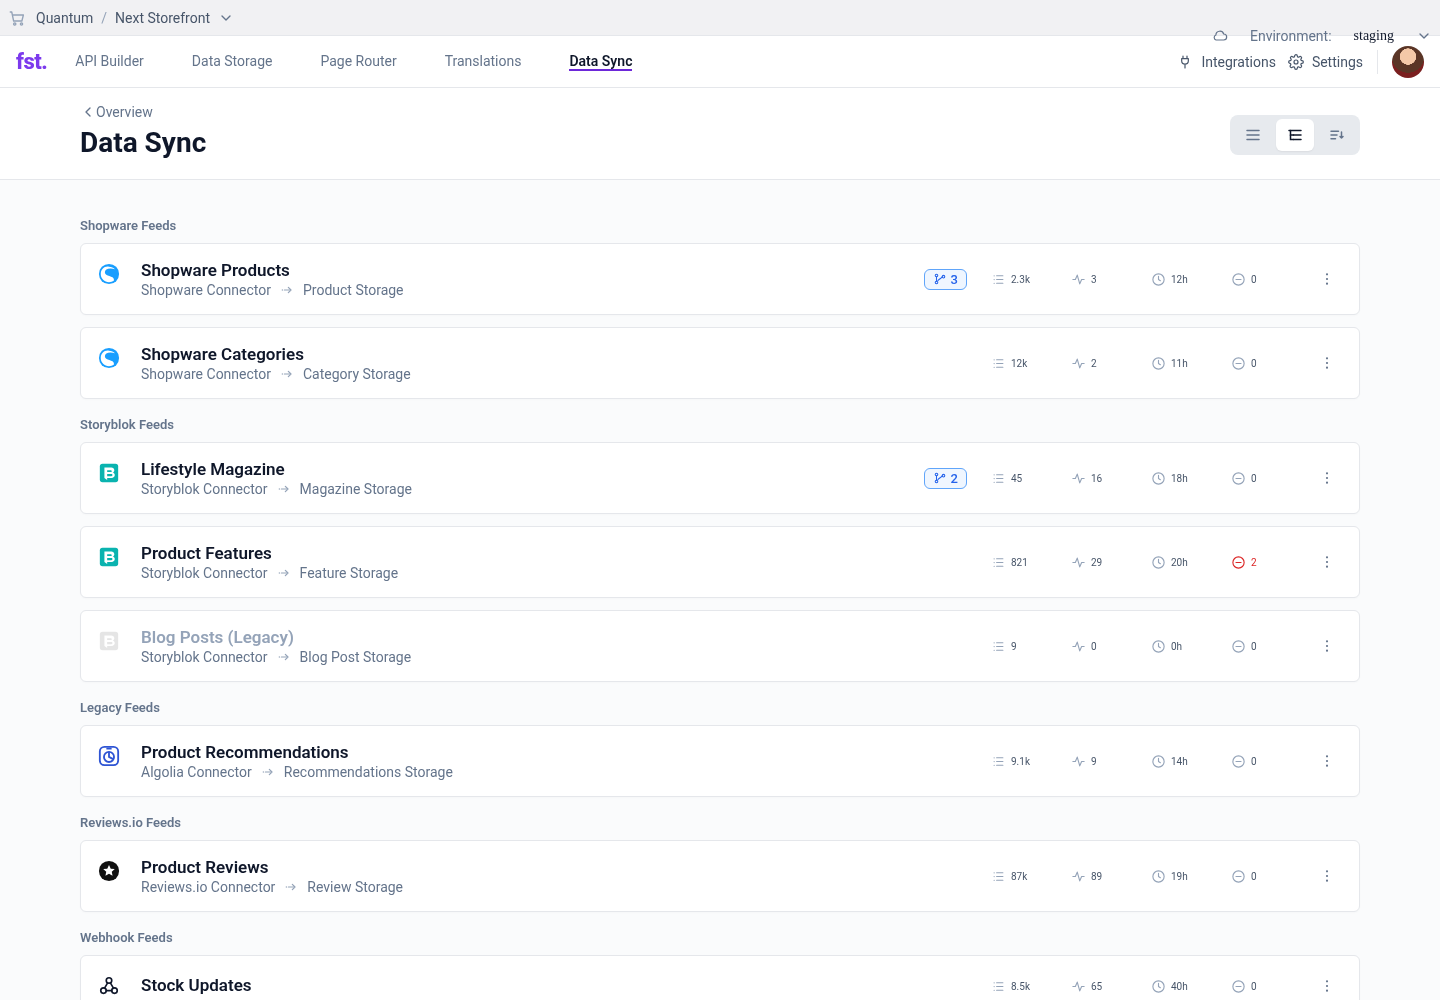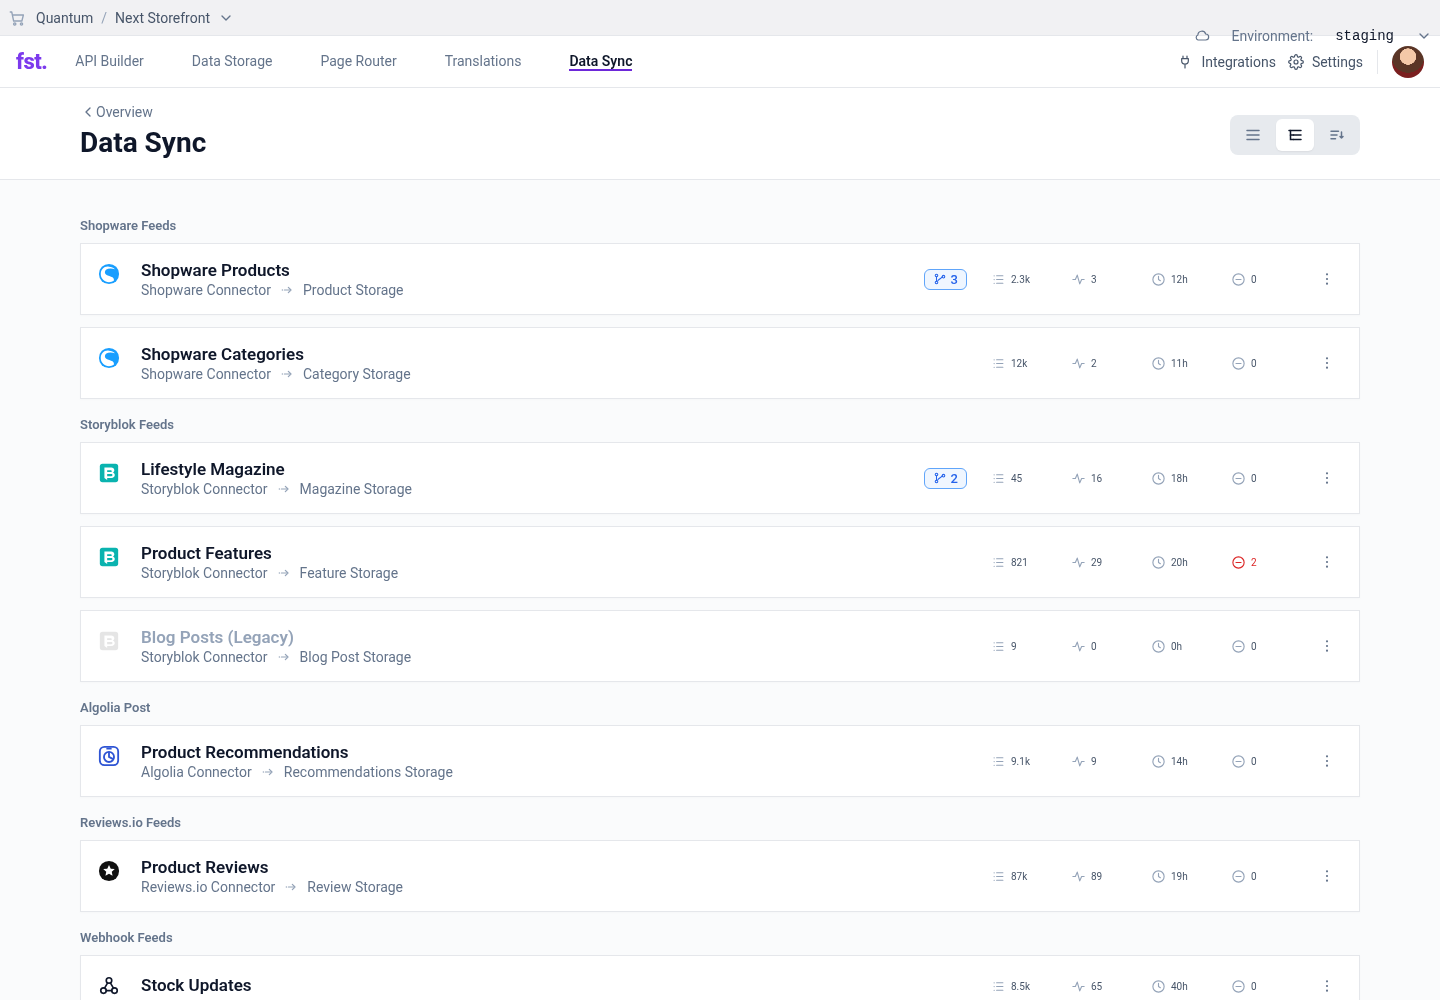--- a/index.html
+++ b/index.html
@@ -3,21 +3,21 @@
 <meta charset="utf-8">
 <style>
   * { box-sizing: border-box; margin: 0; padding: 0; }
   body {
     font-family: -apple-system, BlinkMacSystemFont, "Segoe UI", Roboto, "Helvetica Neue", Arial, sans-serif;
     font-size: 14px;
     color: #0f172a;
     background: #fff;
     width: 1440px;
   }
-  .mono { font-family: Liberation Mono, monospace; margin-top: 37px; }
+  .mono { font-family: Liberation Serif, serif; margin-top: 37px; }
 
   
   .topbar {
     height: 36px;
     background: #f1f1f3;
     border-bottom: 1px solid #e5e7eb;
     display: flex;
     align-items: center;
     padding: 0 8px;
     color: #475569;
@@ -69,21 +69,21 @@
   .vt-btn { width:38px; height:32px; border-radius:6px; display:flex; align-items:center; justify-content:center; color:#64748b; cursor:pointer; }
   .vt-btn.active { background:#fff; color:#0f172a; box-shadow: 0 1px 2px rgba(0,0,0,0.06); }
 
   
   .content { padding: 20px 80px 40px; background:#fafbfc; min-height: 900px; }
   .group-title { font-size:13px; font-weight:600; color:#64748b; margin: 18px 0 10px; }
 
   .card {
     background:#fff;
     border:1px solid #e5e7eb;
-    border-radius:0;
+    border-radius:6px;
     padding: 16px 20px 16px 16px;
     display:flex;
     align-items:center;
     margin-bottom:12px;
     box-shadow: 0 1px 2px rgba(0,0,0,0.02);
   }
   .card.deprecated { }
   .card.deprecated .ctitle { color:#94a3b8; }
   .card.deprecated .ico { filter: grayscale(1); opacity:.6; }
 
@@ -545,21 +545,21 @@
           <use href="#i-error"></use>
         </svg>
         <span>0</span>
       </div>
       <div class="more">
         <svg width="16" height="16">
           <use href="#i-more"></use>
         </svg>
       </div>
     </div>
-    <div class="group-title">Algolia Post</div>
+    <div class="group-title">Legacy Feeds</div>
     <div class="card">
       <div class="ico">
         <svg>
           <use href="#b-algolia"></use>
         </svg>
       </div>
       <div class="cmain">
         <div class="ctitle">Product Recommendations</div>
         <div class="cmeta">
           <span>Algolia Connector</span>

